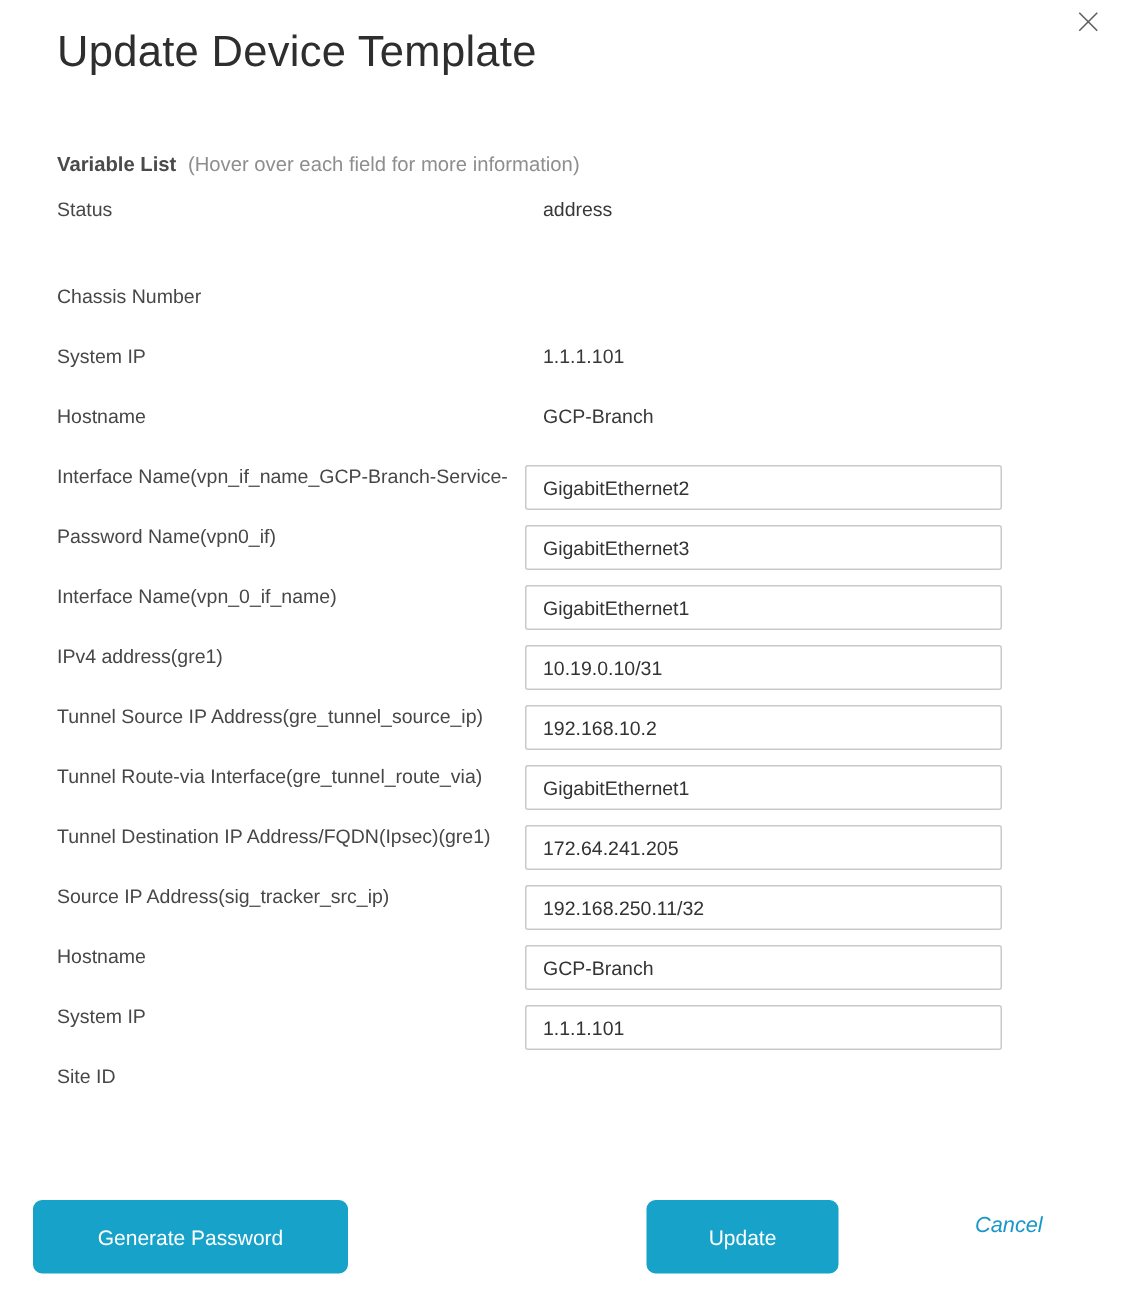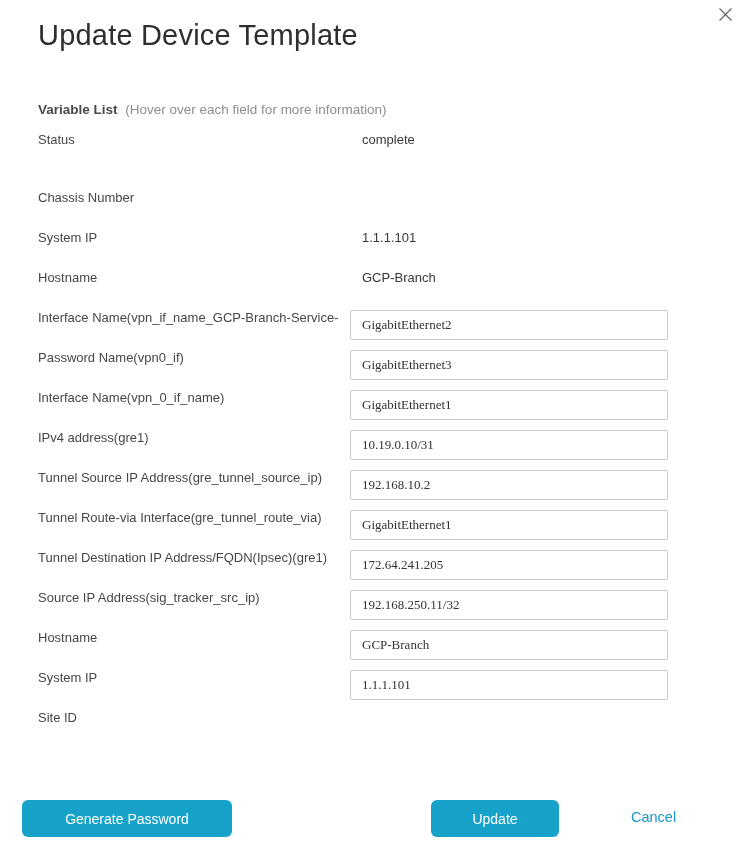--- a/index.html
+++ b/index.html
@@ -55,48 +55,49 @@
     font-size: 13px; color: #383838;
     padding-left: 12px;
     white-space: nowrap;
   }
   .inp {
     width: 318px; height: 30px;
     border: 1px solid #c9c9c9;
     border-radius: 2px;
     background: #ffffff;
     padding: 0 11px;
-    font-family: Liberation Serif, serif;
+    font-family: Liberation Sans, sans-serif;
     font-size: 13px; color: #333333;
     outline: none;
   }
   .footer {
     position: absolute; top: 800px; left: 0;
     width: 752px; height: 34px;
   }
   .btn {
     position: absolute; top: 0;
-    height: 37px;
+    height: 49px;
     border: none; border-radius: 6px;
     background: #17a2c9;
     color: #ffffff;
     font-family: "Liberation Sans", "DejaVu Sans", sans-serif;
     font-size: 14px;
     cursor: pointer;
   }
   .btn-generate { left: 22px; width: 210px; }
   .btn-update  { left: 431px; width: 128px; }
   .cancel-link {
-    position: absolute; top: 0; left: 631px;
+    position: absolute; top: 0; left: 650px;
     height: 34px; line-height: 34px;
     font-size: 14.5px;
     color: #1997c9;
     cursor: pointer;
     text-decoration: none;
     white-space: nowrap;
+    font-style: italic;
   }
 </style>
 </head>
 <body>
 
 <div class="modal">
 
   <div class="close-btn">
     <svg width="15" height="15" viewBox="0 0 15 15">
       <line x1="1.5" y1="1.5" x2="13.5" y2="13.5" stroke="#5f5f5f" stroke-width="1.1"></line>
@@ -107,21 +108,21 @@
   <h1 class="dialog-title">Update Device Template</h1>
 
   <div class="section-head">
     <span class="head-bold">Variable List</span>
     <span class="head-hint">(Hover over each field for more information)</span>
   </div>
 
   <div id="rows">
       <div class="row row-gap">
         <span class="lbl">Status</span>
-        <span class="val">complete</span>
+        <span class="val">address</span>
       </div>
       <div class="row">
         <span class="lbl">Chassis Number</span>
         <span class="val"></span>
       </div>
       <div class="row">
         <span class="lbl">System IP</span>
         <span class="val">1.1.1.101</span>
       </div>
       <div class="row">

